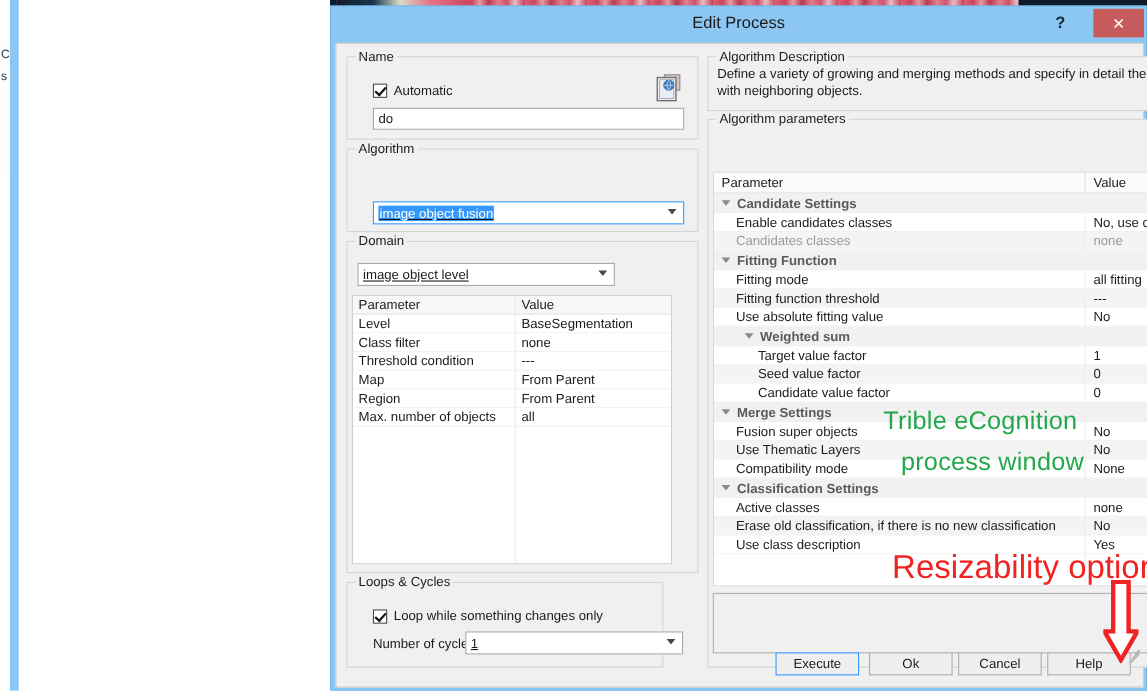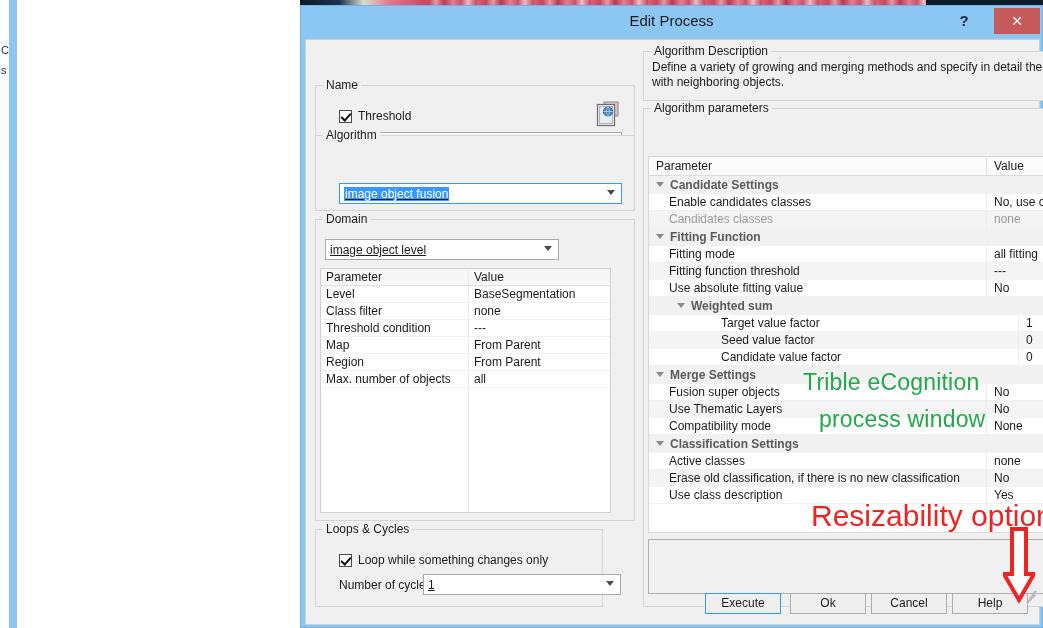--- a/index.html
+++ b/index.html
@@ -92,21 +92,21 @@
     border: 1px solid #d5d5d5;
     background: #f0f0f0;
   }
   .group > .legend {
     position: absolute; top: -8px; left: 7px;
     background: #f0f0f0; padding: 0 3px;
     font-size: 12px; color: #1b1b1b;
   }
 
   
-  .grp-name   { left: 9px;  top: 11px;  width: 320px; height: 76px; margin-top: 34px; }
+  .grp-name   { left: 9px;  top: 11px;  width: 320px; height: 76px; }
   .grp-algo   { left: 9px;  top: 95px;  width: 320px; height: 76px; padding-left: 17px; }
   .grp-domain { left: 9px;  top: 179px; width: 320px; height: 302px; }
   .grp-loops  { left: 9px;  top: 489px; width: 288px; height: 78px; }
 
   .chk-row { position: absolute; left: 23px; top: 23px; display: flex; align-items: center; }
   .chkbox {
     width: 13px; height: 13px; border: 1px solid #4a4a4a; background: #fff;
     position: relative; margin-right: 6px; cursor: pointer;
   }
   .chkbox.checked::after {
@@ -212,21 +212,21 @@
   }
   .prow.group-hdr.lvl2 .c1 { padding-left: 28px; }
   .tri {
     display: inline-block; width: 0; height: 0; margin-right: 6px;
     border-left: 4px solid transparent;
     border-right: 4px solid transparent;
     border-top: 5px solid #8a8a8a;
     vertical-align: 2px;
   }
   .prow.indent1 .c1 { padding-left: 20px; }
-  .prow.indent2 .c1 { padding-left: 40px; margin-left: 32px; }
+  .prow.indent2 .c1 { padding-left: 40px; }
 
   .ptable .tailrow { display: flex; height: 38px; background: #ffffff; }
   .ptable .tailrow .c1 { width: 338px; border-right: 1px solid #ededed; }
   .ptable .tailrow .c2 { flex: 1; }
 
   .pdesc-box {
     position: absolute; left: 4px; top: 430px;
     width: 675px; height: 55px;
     background: #f0f0f0; border: 1px solid #b0b0b0;
   }
@@ -304,21 +304,21 @@
       <div class="help-q">?</div>
       <div class="close-btn">✕</div>
     </div>
 
     <div class="dialog-body">
 
       <div class="group grp-name">
         <span class="legend">Name</span>
         <div class="chk-row">
           <span class="chkbox checked"></span>
-          <span class="chk-label">Threshold</span>
+          <span class="chk-label">Automatic</span>
         </div>
         <div class="doc-icon">
           <svg width="25" height="27" viewBox="0 0 25 27">
             <rect x="8" y="1" width="14" height="14" fill="#d9c2c6" stroke="#8a8a8a" stroke-width="1"></rect>
             <rect x="1.5" y="3.5" width="17" height="21" fill="#f2f2f2" stroke="#6b6b6b" stroke-width="1.2"></rect>
             <rect x="3.5" y="5.5" width="13" height="17" fill="#e9eef4" stroke="#9aa6b2" stroke-width="0.8"></rect>
             <circle cx="12" cy="10.5" r="4.6" fill="#3f7fc0"></circle>
             <circle cx="12" cy="10.5" r="4.6" fill="none" stroke="#2a5d96" stroke-width="0.8"></circle>
             <path d="M7.4 10.5 h9.2 M12 5.9 c2.2 2.4 2.2 6.8 0 9.2 M12 5.9 c-2.2 2.4 -2.2 6.8 0 9.2" stroke="#cfe2f5" stroke-width="0.7" fill="none"></path>
           </svg>

